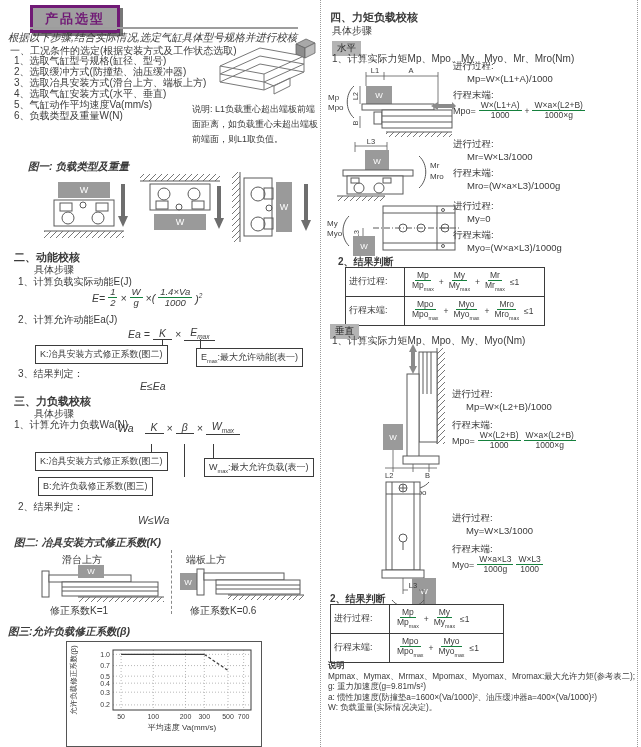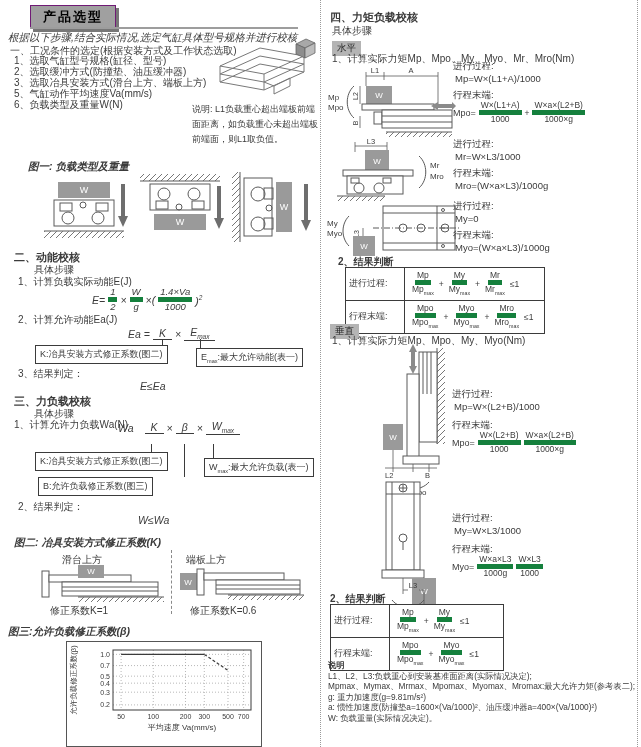--- a/index.html
+++ b/index.html
@@ -1,37 +1,37 @@
 <!DOCTYPE html>
 <html><head>
 <meta charset="utf-8">
 <style>
   html,body{margin:0;padding:0;}
   body{width:641px;height:747px;position:relative;background:#fff;overflow:hidden;
        font-family:"Liberation Sans","DejaVu Sans",sans-serif;color:#3b3b3b;}
   .abs{position:absolute;}
   .b{font-weight:bold;}  .t95{font-size:9.5px;} .t10{font-size:10px;} .t105{font-size:10.5px;font-style:italic;} .t11{font-size:11px;}
-  .title-box{background:#a0a0a0;color:#000000;border:1px solid #701a75;box-shadow:3px 3px 0 #777;
+  .title-box{background:#a0a0a0;color:#701a75;border:3px solid #701a75;box-shadow:3px 3px 0 #777;
              padding:2px 12px;font-size:13px;font-weight:bold;letter-spacing:2px;}
   .rule{height:2px;background:#9d9d9d;}
   .items div{line-height:10.9px;font-size:10px;white-space:nowrap;}
   .note{font-size:9px;line-height:15px;}
   .colsep{border-left:1px dotted #9a9a9a;top:0;height:747px;}
   .frac{display:inline-flex;flex-direction:column;align-items:center;vertical-align:middle;line-height:1.1;text-align:center;}
-  .frac .fn{border-bottom:5px solid #15803d;padding:0 2px;display:block;}
+  .frac .fn{border-bottom:1px solid #15803d;padding:0 2px;display:block;}
   .frac .fd{padding:0 2px;display:block;}
   sub{font-size:62%;}
   sup{font-size:62%;}
   .fline{display:flex;align-items:center;gap:3px;}
   .ul{border-bottom:1px solid #3b3b3b;padding:0 6px;}
   .fbox{position:absolute;border:1px solid #3b3b3b;background:#fff;font-size:9px;padding:2px 4px;white-space:nowrap;}
   .conn{position:absolute;border-left:1px solid #3b3b3b;width:0;}
   .badge{display:inline-block;background:#b4b4b4;color:#1d1d1d;font-size:9.5px;padding:1px 5px;}
   .proc{font-size:9.5px;line-height:12px;}
-  .proc .fm{font-size:9.5px;margin:1px 0 4px 2px;white-space:nowrap;}
+  .proc .fm{font-size:9.5px;margin:1px 0 4px 14px;white-space:nowrap;}
   .proc .fr{font-size:8.5px;}
   .vtable{position:absolute;border:1px solid #3b3b3b;background:#fff;}
   .vt-row{display:flex;align-items:stretch;}
   .vt-row + .vt-row{border-top:1px solid #3b3b3b;}
   .vt-label{width:52px;padding:4px 3px;border-right:1px solid #3b3b3b;font-size:9px;display:flex;align-items:center;}
   .vt-expr{flex:1;display:flex;align-items:center;gap:3px;padding:3px 5px;font-size:8.5px;}
   .notes{font-size:8.3px;line-height:10.6px;white-space:nowrap;}
   .fig-dash{border-left:1px dashed #8a8a8a;width:0;}
   .chart-box{border:1px solid #555;background:#fff;}
   svg text{font-family:"Liberation Sans","DejaVu Sans",sans-serif;}
@@ -53,20 +53,21 @@
 <div class="abs title-box" style="left:30px;top:5px">产品选型</div>
 <div class="abs rule" style="left:30px;top:27px;width:268px"></div>
 
 <div class="abs t105" style="left:8px;top:31px;white-space:nowrap">根据以下步骤,结合实际情况,选定气缸具体型号规格并进行校核</div>
 <div class="abs t10" style="left:10px;top:44px;white-space:nowrap">一、工况条件的选定(根据安装方式及工作状态选取)</div>
 
 <div class="abs items" style="left:14px;top:56px">
   <div>1、选取气缸型号规格(缸径、型号)</div>
   <div>2、选取缓冲方式(防撞垫、油压缓冲器)</div>
   <div>3、选取冶具安装方式(滑台上方、端板上方)</div>
+  <div>4、选取气缸安装方式(水平、垂直)</div>
   <div>5、气缸动作平均速度Va(mm/s)</div>
   <div>6、负载类型及重量W(N)</div>
 </div>
 
 <svg class="abs" style="left:212px;top:36px" width="106" height="66" viewBox="0 0 106 66">
   <g stroke="#787878" stroke-width="1" fill="none">
     <path d="M8,30 L48,12 L92,20 L52,38 Z"></path>
     <path d="M8,38 L48,20 L92,28 L52,46 Z"></path>
     <path d="M8,46 L48,28 L92,36 L52,54 Z"></path>
     <path d="M8,30 L8,46 M52,38 L52,54 M92,20 L92,36"></path>
@@ -566,18 +567,17 @@
           <span class="fn">Myo</span>
           <span class="fd"><span>Myo</span><sub>max</sub></span>
         </span>
       <span>≤1</span>
     </div>
   </div>
 </div>
 
 <div class="abs notes" style="left:328px;top:660px">
   <div class="b">说明</div>
-  <div>L1、L2、L3:负载重心到安装基准面距离(实际情况决定);</div>
   <div>Mpmax、Mymax、Mrmax、Mpomax、Myomax、Mromax:最大允许力矩(参考表二);</div>
   <div>g: 重力加速度(g=9.81m/s²)</div>
   <div>a: 惯性加速度(防撞垫a=1600×(Va/1000)²、油压缓冲器a=400×(Va/1000)²)</div>
   <div>W: 负载重量(实际情况决定)。</div>
 </div>
 
 </body></html>

